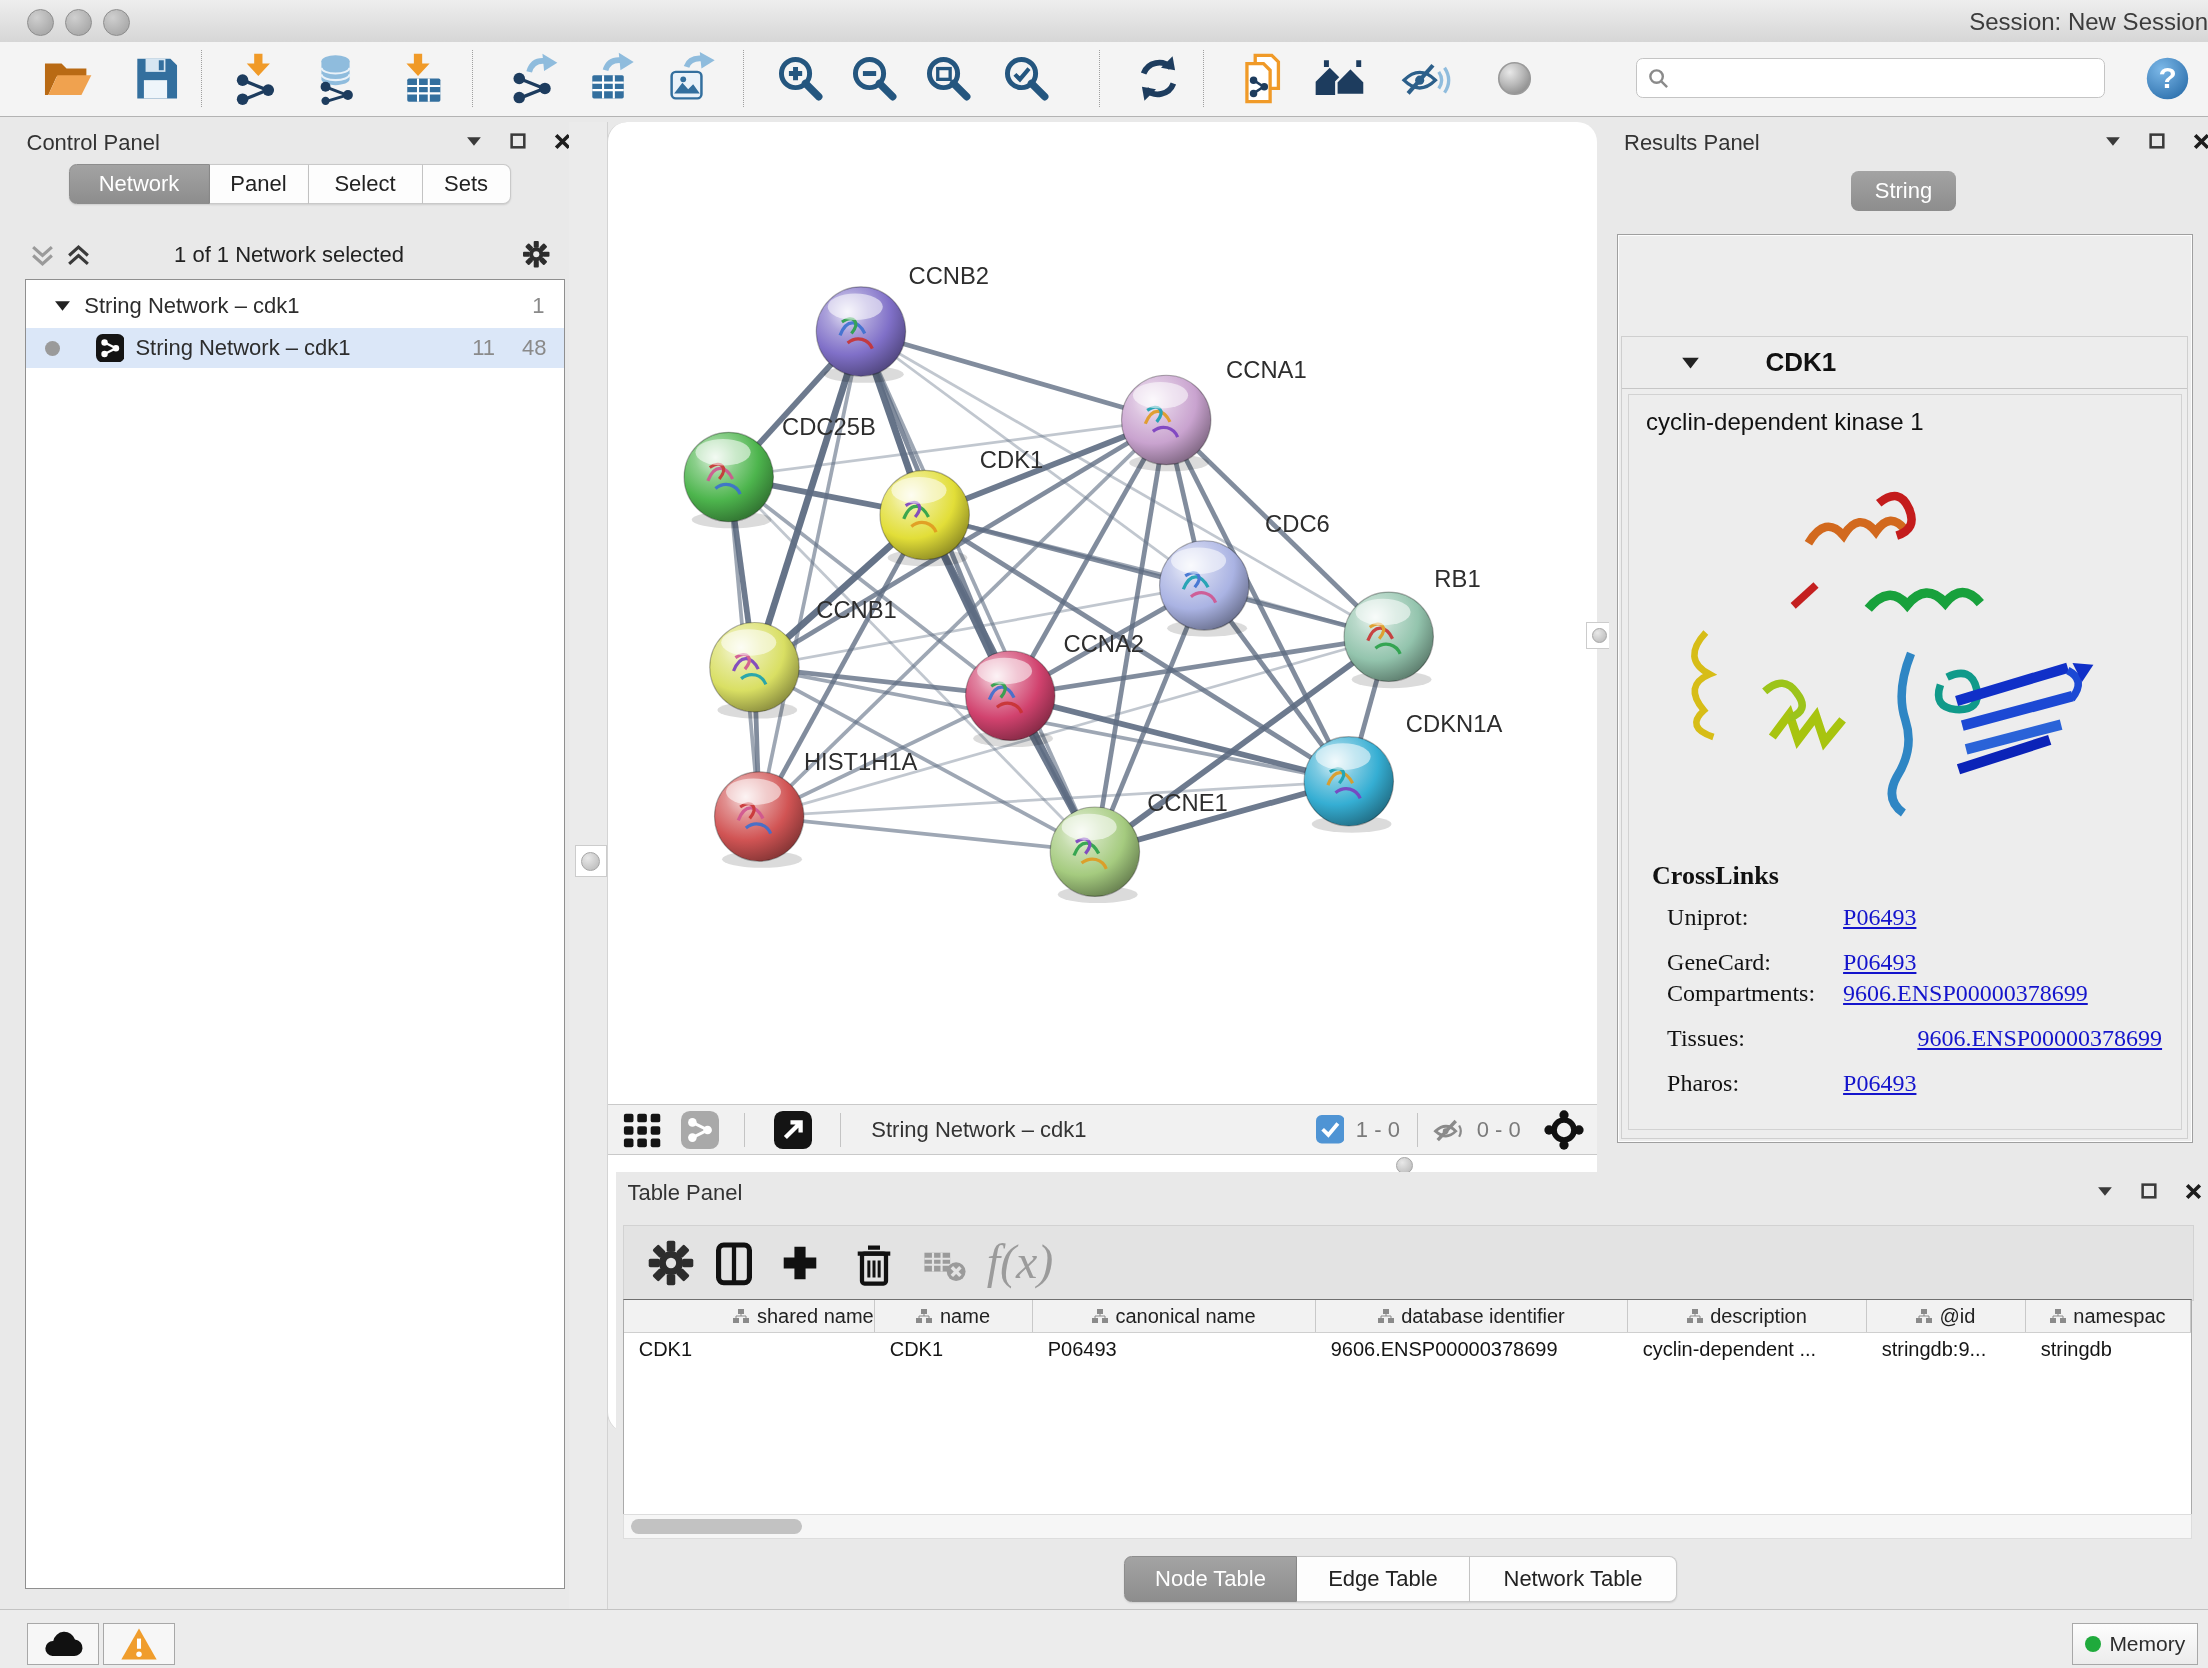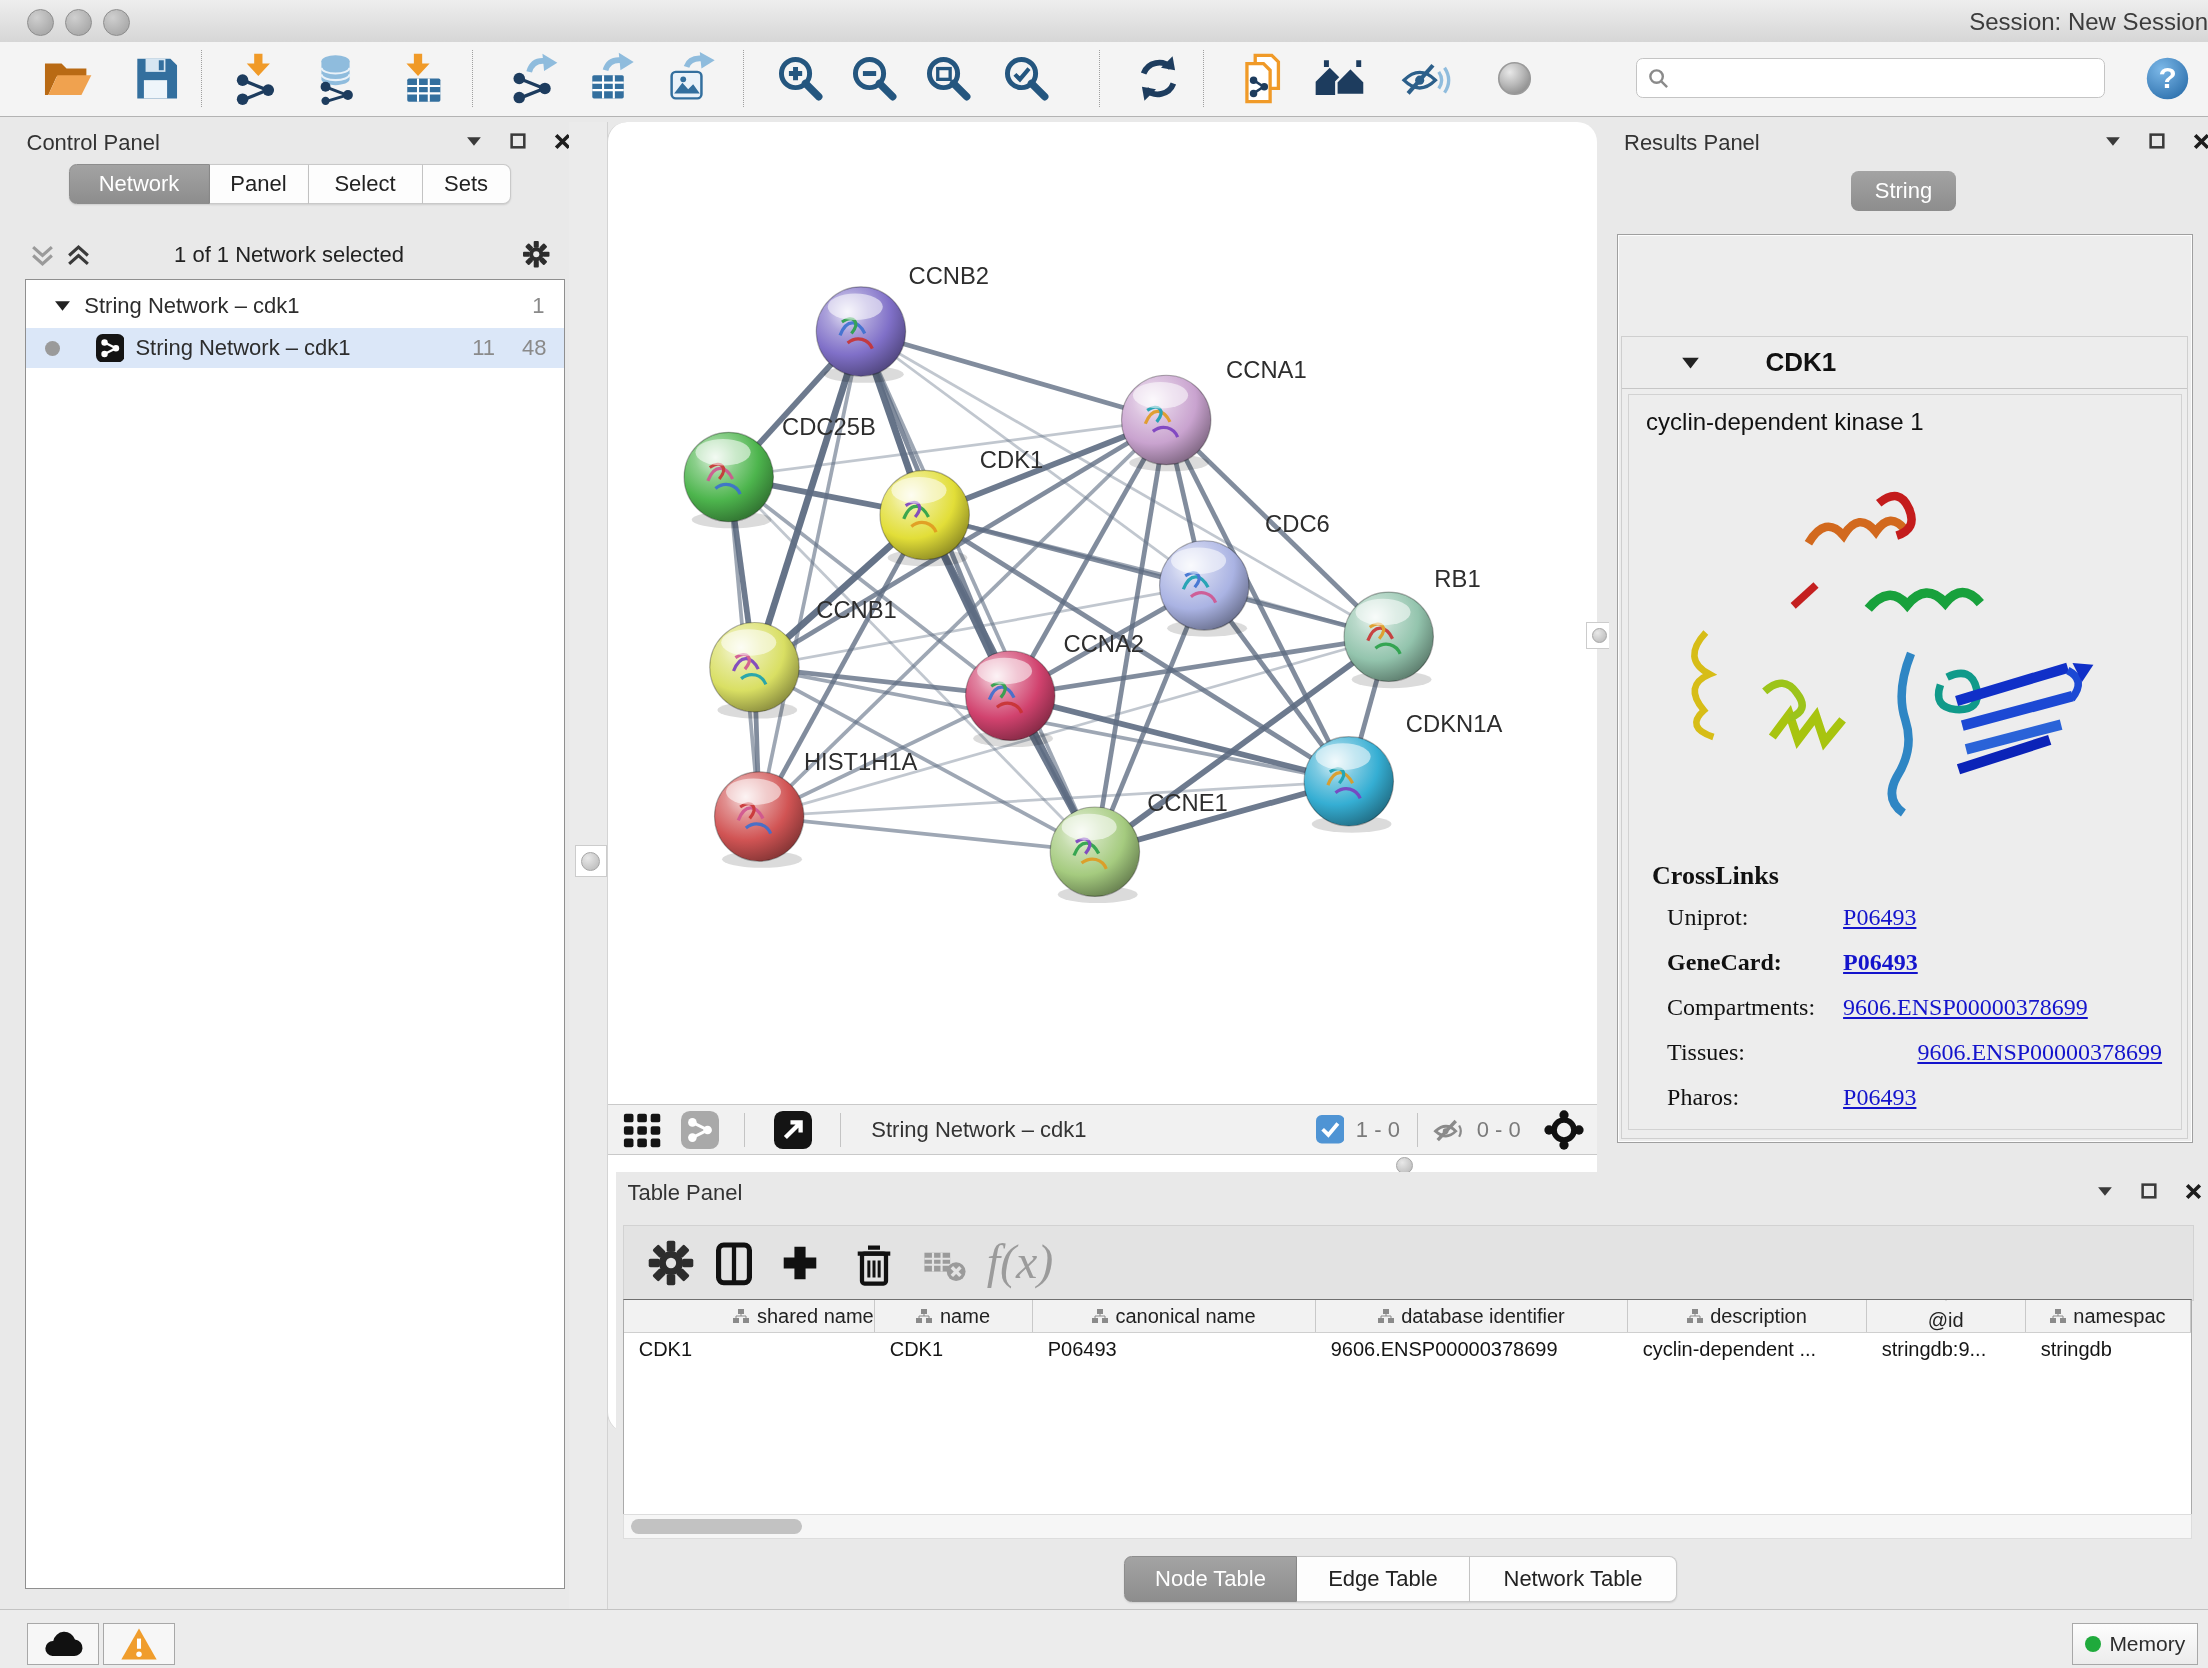--- a/index.html
+++ b/index.html
@@ -704,21 +704,21 @@
           <path d="M300 334L396 303" stroke="#0b23b8" stroke-width="11" fill="none"></path>
           <path d="M415 230q20 10 4 30" stroke="#1c49d4" stroke-width="8" fill="none"></path>
           <path d="M420 222l22 2-12 18z" fill="#1030c8"></path>
         </svg>
         <div class="abs serif" style="left:23px;top:466px;font-size:26px;font-weight:bold;color:#111">CrossLinks</div>
         <div id="xlinks" class="abs serif" style="left:38px;top:509px;width:495px">
             <div style="display: flex; margin-bottom: 18px;">
               <span class="xlabel" style="width: 176px;">Uniprot:</span>
               <a class="xlink" href="#">P06493</a>
             </div>
-            <div style="display: flex; margin-bottom: 18px; font-weight: bold;">
+            <div style="display: flex; margin-bottom: 4px;">
               <span class="xlabel" style="width: 176px;">GeneCard:</span>
               <a class="xlink" href="#">P06493</a>
             </div>
             <div style="display: flex; margin-bottom: 18px;">
               <span class="xlabel" style="width: 176px;">Compartments:</span>
               <a class="xlink" href="#">9606.ENSP00000378699</a>
             </div>
             <div style="display: flex; margin-bottom: 18px; justify-content: space-between;">
               <span class="xlabel" style="width: 176px;">Tissues:</span>
               <a class="xlink" href="#">9606.ENSP00000378699</a>
@@ -822,21 +822,21 @@
         </div>
         <div class="th" style="width: 239px;">
           <svg width="16" height="16" viewBox="0 0 16 16">
             <rect x="5" y="1" width="6" height="5" fill="#8a8a8a"></rect>
             <rect x="0" y="10" width="6" height="5" fill="#8a8a8a"></rect>
             <rect x="10" y="10" width="6" height="5" fill="#8a8a8a"></rect>
             <path d="M8 6v2M3 10V8h10v2" stroke="#8a8a8a" fill="none"></path>
           </svg>
           <span>description</span>
         </div>
-        <div class="th" style="width: 159px; flex-direction: column;">
+        <div class="th" style="width: 159px;">
           <svg width="16" height="16" viewBox="0 0 16 16">
             <rect x="5" y="1" width="6" height="5" fill="#8a8a8a"></rect>
             <rect x="0" y="10" width="6" height="5" fill="#8a8a8a"></rect>
             <rect x="10" y="10" width="6" height="5" fill="#8a8a8a"></rect>
             <path d="M8 6v2M3 10V8h10v2" stroke="#8a8a8a" fill="none"></path>
           </svg>
           <span>@id</span>
         </div>
         <div class="th" style="width: 165px;">
           <svg width="16" height="16" viewBox="0 0 16 16">

